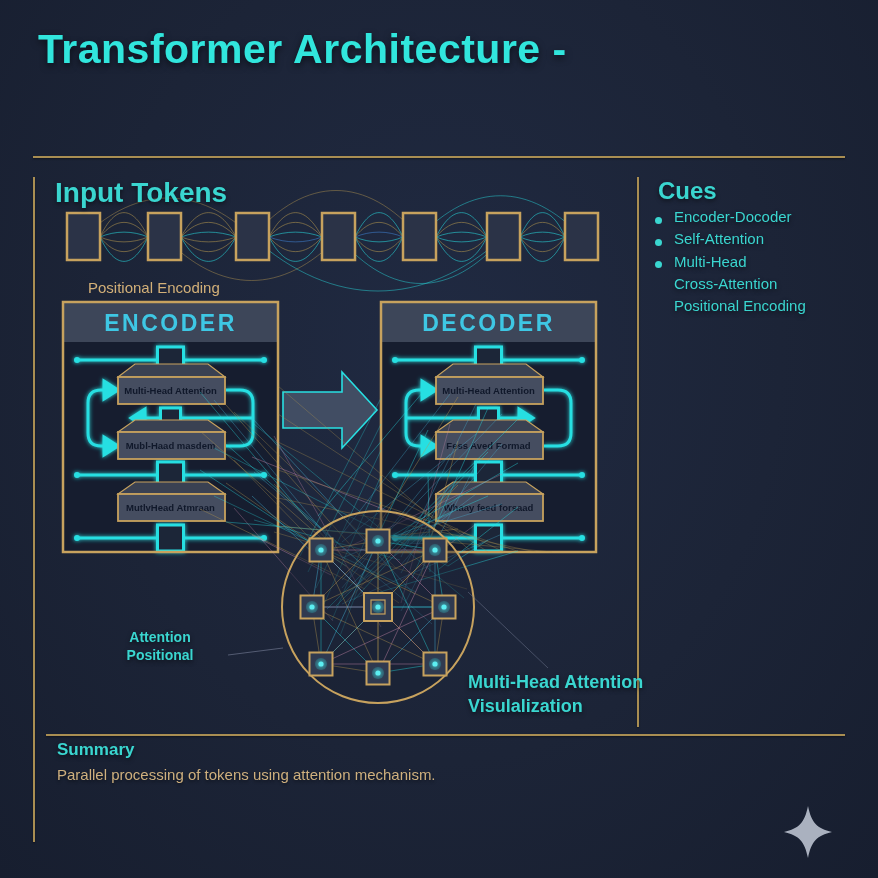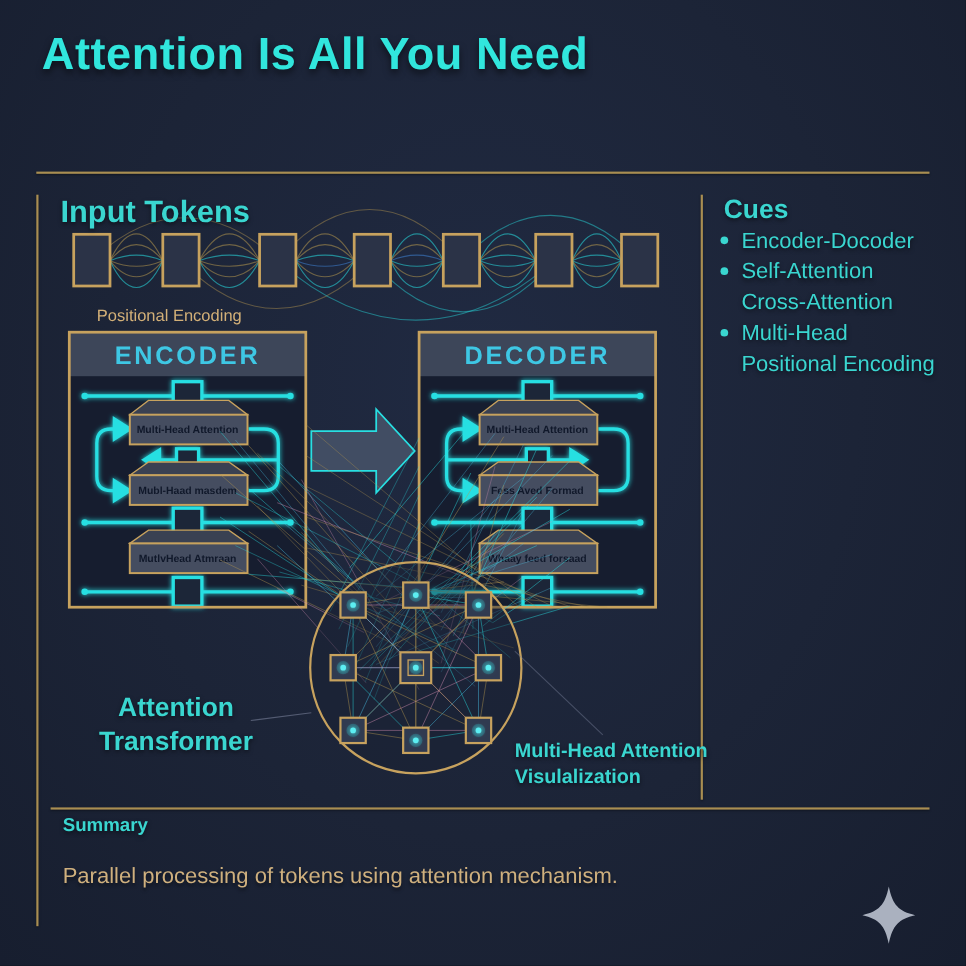--- a/index.html
+++ b/index.html
@@ -18,44 +18,44 @@
   
   .rule{background:#a98e52;box-shadow:0 1px 2px rgba(0,0,0,.4);}
   #rule-top{left:33px;top:156px;width:812px;height:2px;}
   #rule-left{left:33px;top:177px;width:2px;height:665px;}
   #rule-right{left:637px;top:177px;width:2px;height:550px;}
   #rule-bottom{left:46px;top:734px;width:799px;height:2px;}
   
   .cyan-label{color:#3ad6d0;text-shadow:0 2px 4px rgba(0,0,0,.5);}
   #input-tokens-label{left:55px;top:177px;font-size:28px;font-weight:600;}
   #positional-encoding-label{left:88px;top:279px;font-size:15px;color:#d3b078;font-weight:500;}
-  #attn-conn-label{left:75px;top:628px;width:170px;text-align:center;font-size:24px;font-weight:600;line-height:1.3;}
+  #attn-conn-label{left:75px;top:628px;width:170px;text-align:center;font-size:14px;font-weight:600;line-height:1.3;}
   #attn-viz-label{left:468px;top:670px;width:200px;font-size:18px;font-weight:600;line-height:1.35;}
   
   #cues-title{left:658px;top:177px;font-size:24px;font-weight:700;}
   #cues-list{left:653px;top:208px;width:220px;}
-  .cue-item{display:flex;align-items:flex-start;margin-bottom:5px;color:#3ad6d0;
-    font-size:20px;font-weight:500;line-height:1.15;text-shadow:0 2px 4px rgba(0,0,0,.5);}
+  .cue-item{display:flex;align-items:center;margin-bottom:5px;color:#3ad6d0;
+    font-size:15px;font-weight:500;line-height:1.15;text-shadow:0 2px 4px rgba(0,0,0,.5);}
   .cue-bullet{width:7px;height:7px;border-radius:50%;background:#3ad6d0;margin:7px 12px 0 2px;flex:0 0 7px;}
   .cue-item.no-bullet .cue-bullet{visibility:hidden;}
   
   #summary-title{left:57px;top:740px;font-size:17px;font-weight:700;text-align:right;}
-  .summary-line{left:57px;color:#cfb07e;font-size:20px;font-weight:500;text-shadow:0 2px 3px rgba(0,0,0,.4);margin-top:20px;}
+  .summary-line{left:57px;color:#cfb07e;font-size:15px;font-weight:500;text-shadow:0 2px 3px rgba(0,0,0,.4);}
   #summary-line-0{top:766px;}
   #summary-line-1{top:795px;}
   #summary-line-2{top:823px;}
   svg text{font-family:"Liberation Sans", sans-serif;}
 </style>
 </head>
 <body>
 
 <div id="stage">
 
   <div id="page-title" class="abs">
-    <div>Attention Is All You Need</div>
+    <div>Transformer Architecture -</div>
   </div>
 
   <div id="rule-top" class="abs rule"></div>
   <div id="rule-left" class="abs rule"></div>
   <div id="rule-right" class="abs rule"></div>
   <div id="rule-bottom" class="abs rule"></div>
 
   <svg id="diagram" class="abs" width="878" height="878" viewBox="0 0 878 878" style="left:0;top:0;">
     <defs>
       <filter id="glow" x="-80%" y="-80%" width="260%" height="260%">
@@ -336,45 +336,45 @@
     <g id="sparkle-g">
         <path d="M808,806 C811.5,823 817,828.5 832,832 C817,835.5 811.5,841 808,858 C804.5,841 799,835.5 784,832 C799,828.5 804.5,823 808,806 Z" fill="#aab1bf"></path>
       </g>
   </svg>
 
   <div id="input-tokens-label" class="abs cyan-label">Input Tokens</div>
   <div id="positional-encoding-label" class="abs">Positional Encoding</div>
 
   <div id="attn-conn-label" class="abs cyan-label">
     <div>Attention</div>
-    <div>Transformer</div>
+    <div>Positional</div>
   </div>
 
   <div id="attn-viz-label" class="abs cyan-label">
     <div>Multi-Head Attention</div>
     <div>Visulalization</div>
   </div>
 
   <div id="cues-title" class="abs cyan-label">Cues</div>
   <div id="cues-list" class="abs">
     <div class="cue-item">
       <span class="cue-bullet"></span>
       <span>Encoder-Docoder</span>
     </div>
     <div class="cue-item">
       <span class="cue-bullet"></span>
       <span>Self-Attention</span>
     </div>
+    <div class="cue-item">
+      <span class="cue-bullet"></span>
+      <span>Multi-Head</span>
+    </div>
     <div class="cue-item no-bullet">
       <span class="cue-bullet"></span>
       <span>Cross-Attention</span>
-    </div>
-    <div class="cue-item">
-      <span class="cue-bullet"></span>
-      <span>Multi-Head</span>
     </div>
     <div class="cue-item no-bullet">
       <span class="cue-bullet"></span>
       <span>Positional Encoding</span>
     </div>
   </div>
 
   <div id="summary-title" class="abs cyan-label">Summary</div>
   <div id="summary-line-0" class="abs summary-line">Parallel processing of tokens using attention mechanism.</div>
 </div>

